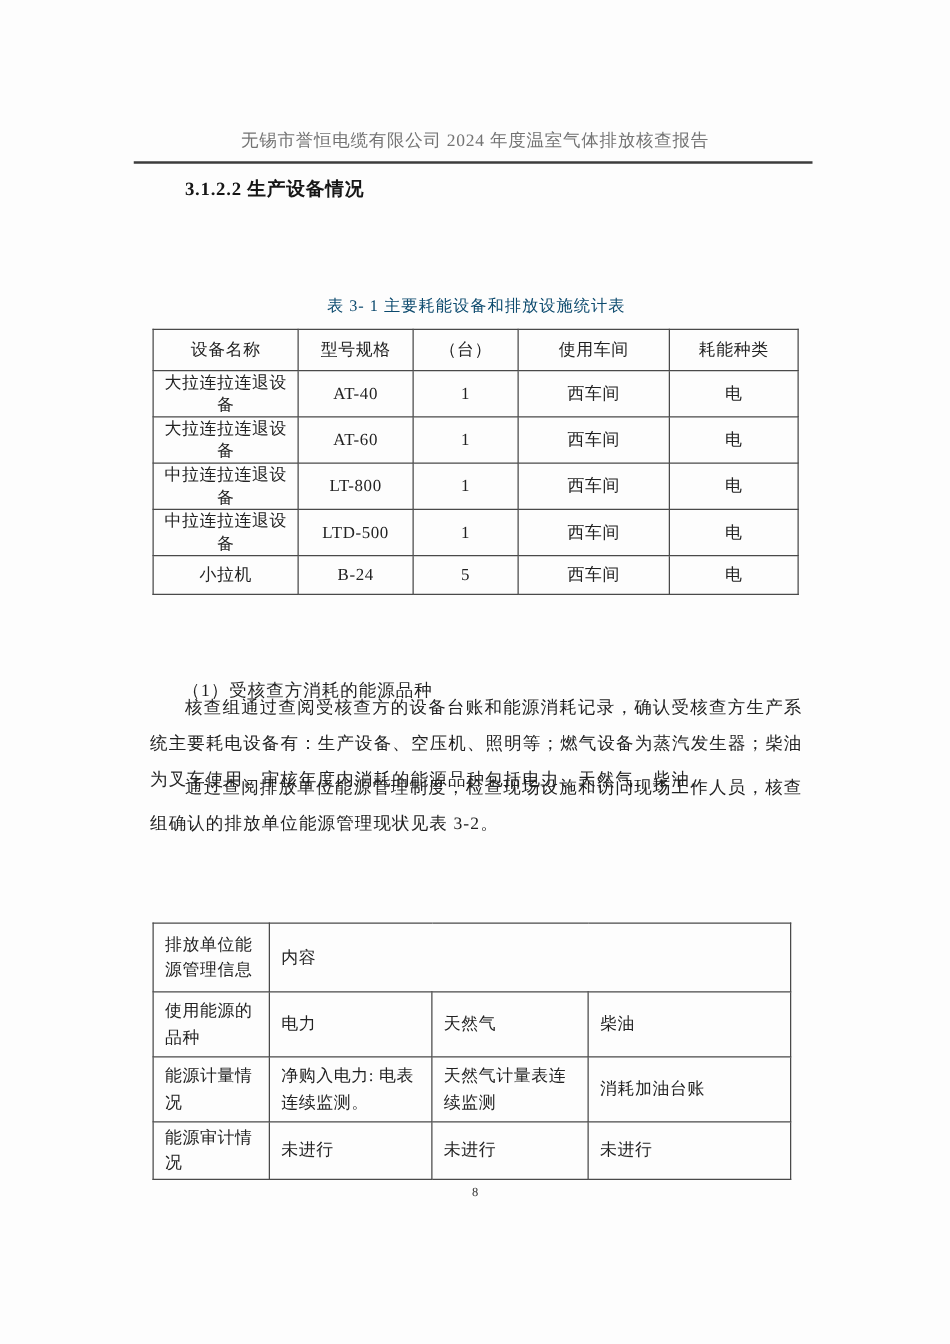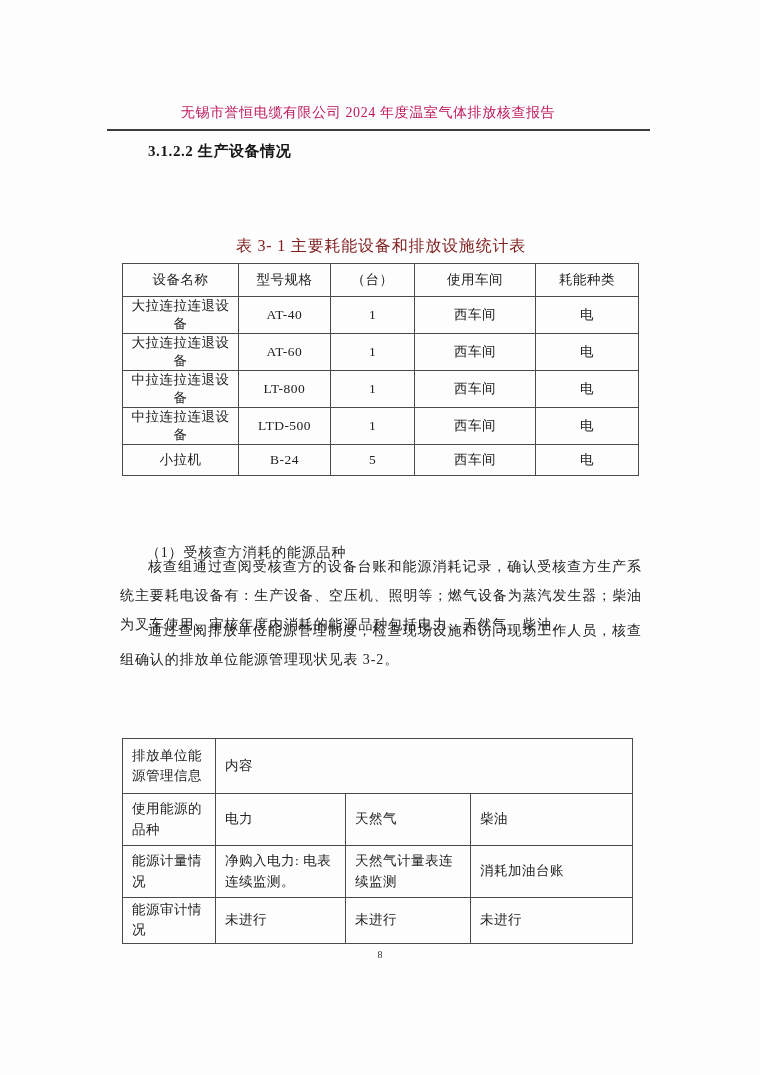--- a/index.html
+++ b/index.html
@@ -14,26 +14,26 @@
     margin: 0 auto;
     background: #fdfdfd;
     font-family: "Liberation Serif", "DejaVu Serif", serif;
     color: #1f1f1f;
     overflow: hidden;
   }
   .abs { position: absolute; }
 
   .header-title {
     top: 104px;
-    left: 96px;
+    left: 108px;
     width: 544px;
     text-align: center;
     font-size: 14px;
     letter-spacing: 0.6px;
-    color: #be185d;
+    color: #737373;
   }
   .header-rule {
     top: 129px;
     left: 107px;
     width: 543px;
     height: 2px;
     background: #3c3c3c;
   }
 
   .sec-heading {
@@ -64,23 +64,23 @@
     color: #222;
   }
   .para.p1 { top: 168px; }
   .para.p2 { top: 552px; }
   .para.p3 { top: 616px; }
 
   .table-caption {
     left: 120px;
     width: 522px;
     text-align: center;
-    font-size: 16px;
+    font-size: 13px;
     letter-spacing: 0.8px;
-    color: #7f1d1d;
+    color: #0c4a6e;
   }
   .table-caption.c1 { top: 236px; }
   .table-caption.c2 { top: 708px; }
 
   table.doc-table {
     border-collapse: collapse;
     table-layout: fixed;
     font-size: 13.5px;
     color: #222;
     letter-spacing: 0.5px;

